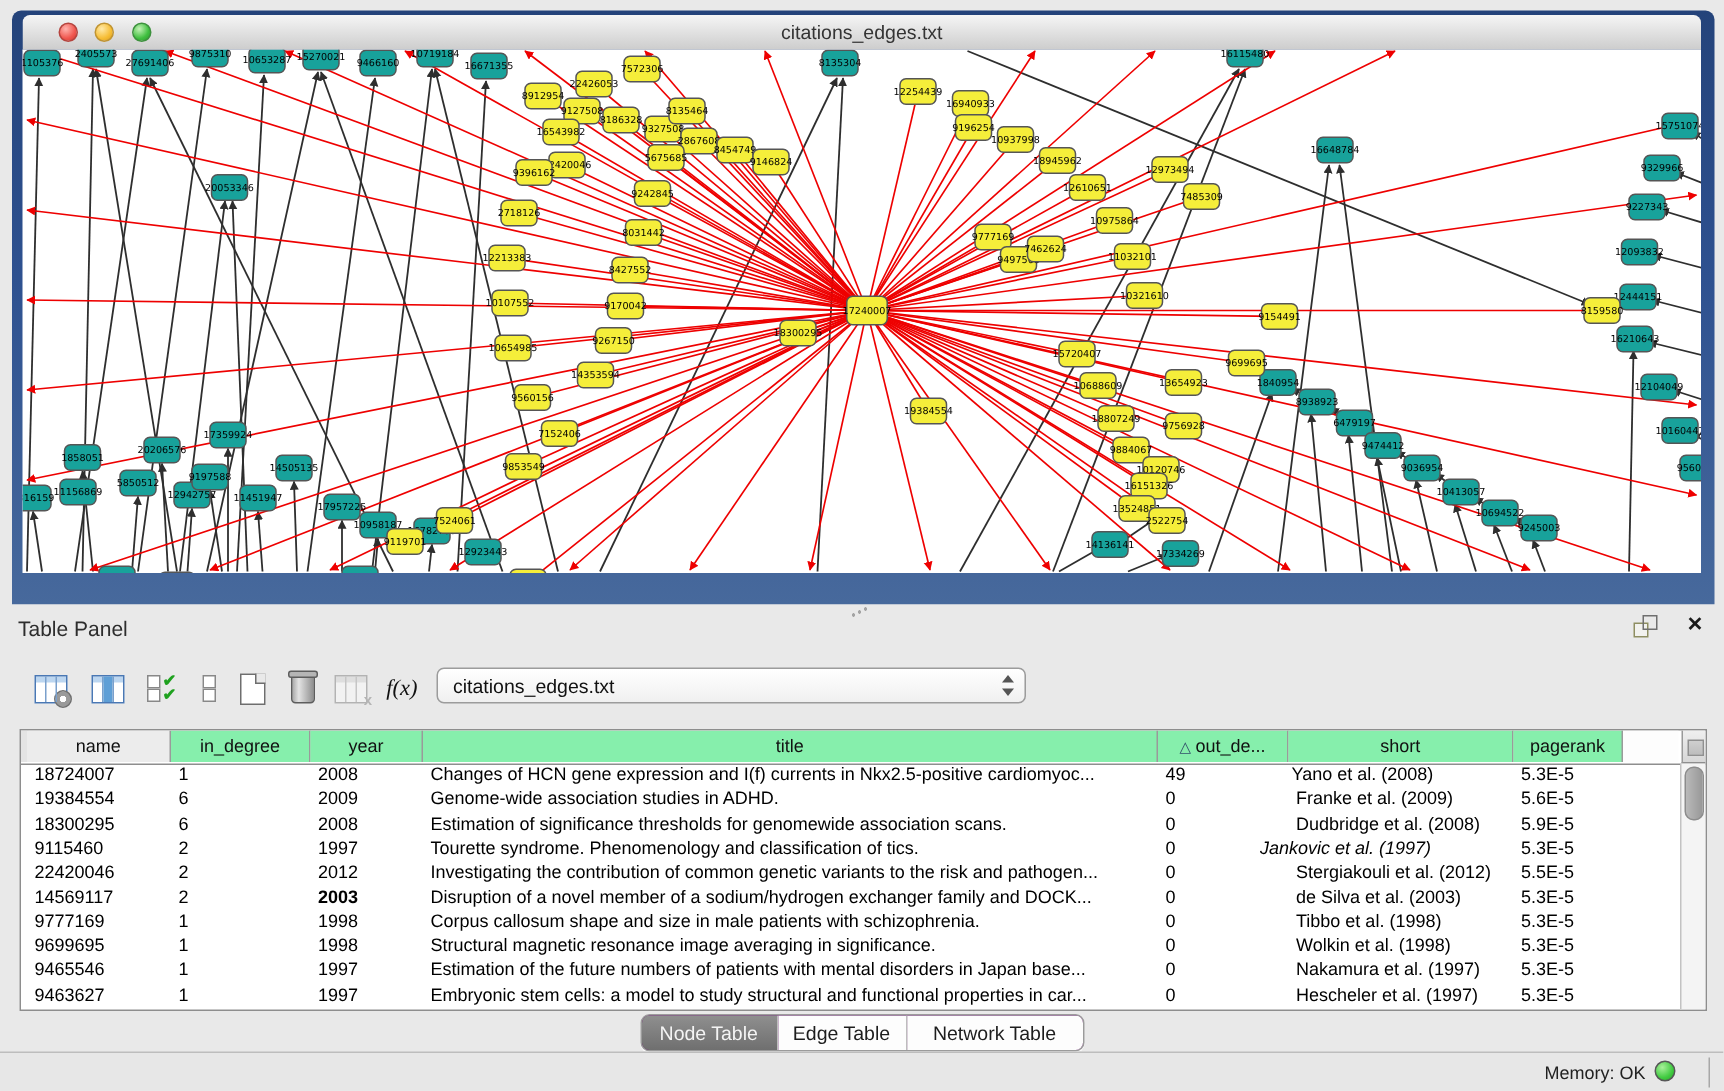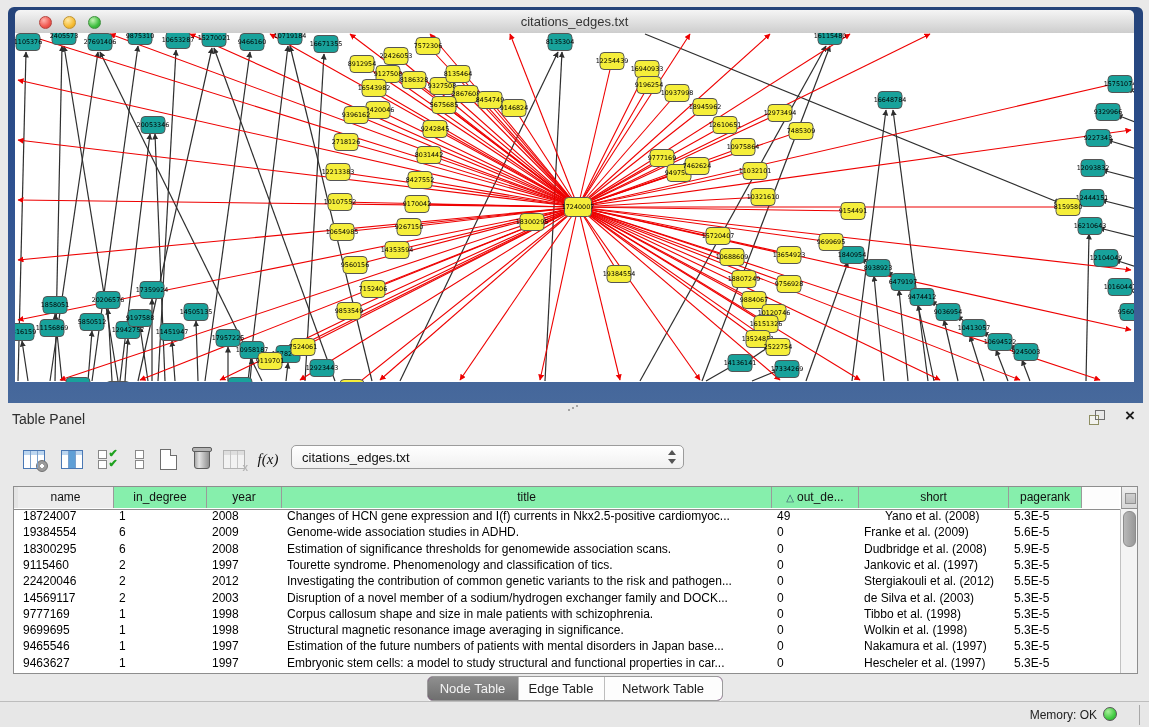--- a/index.html
+++ b/index.html
@@ -796,21 +796,21 @@
         <span class="th filler" style="left: 1068px; width: 37px;"></span>
       </div>
     <div class="corner-btn"></div>
     <div class="tbody" id="tbody">
         <div class="trow" style="top: 0px;">
           <span class="td" style="left: 0px; width: 96px;">18724007</span>
           <span class="td" style="left: 96px; width: 93px;">1</span>
           <span class="td" style="left: 189px; width: 75px;">2008</span>
           <span class="td" style="left: 264px; width: 490px;">Changes of HCN gene expression and I(f) currents in Nkx2.5-positive cardiomyoc...</span>
           <span class="td" style="left: 754px; width: 87px;">49</span>
-          <span class="td" style="left: 862px; width: 150px;">Yano et al. (2008)</span>
+          <span class="td" style="left: 838px; width: 150px;">Yano et al. (2008)</span>
           <span class="td" style="left: 991px; width: 73px;">5.3E-5</span>
         </div>
         <div class="trow" style="top: 16.3px;">
           <span class="td" style="left: 0px; width: 96px;">19384554</span>
           <span class="td" style="left: 96px; width: 93px;">6</span>
           <span class="td" style="left: 189px; width: 75px;">2009</span>
           <span class="td" style="left: 264px; width: 490px;">Genome-wide association studies in ADHD.</span>
           <span class="td" style="left: 754px; width: 87px;">0</span>
           <span class="td" style="left: 841px; width: 150px;">Franke et al. (2009)</span>
           <span class="td" style="left: 991px; width: 73px;">5.6E-5</span>
@@ -823,36 +823,36 @@
           <span class="td" style="left: 754px; width: 87px;">0</span>
           <span class="td" style="left: 841px; width: 150px;">Dudbridge et al. (2008)</span>
           <span class="td" style="left: 991px; width: 73px;">5.9E-5</span>
         </div>
         <div class="trow" style="top: 48.9px;">
           <span class="td" style="left: 0px; width: 96px;">9115460</span>
           <span class="td" style="left: 96px; width: 93px;">2</span>
           <span class="td" style="left: 189px; width: 75px;">1997</span>
           <span class="td" style="left: 264px; width: 490px;">Tourette syndrome. Phenomenology and classification of tics.</span>
           <span class="td" style="left: 754px; width: 87px;">0</span>
-          <span class="td" style="left: 841px; width: 150px;">Jankovic et al. (1997)</span>
+          <span class="td" style="left: 817px; width: 150px; font-style: italic;">Jankovic et al. (1997)</span>
           <span class="td" style="left: 991px; width: 73px;">5.3E-5</span>
         </div>
         <div class="trow" style="top: 65.2px;">
           <span class="td" style="left: 0px; width: 96px;">22420046</span>
           <span class="td" style="left: 96px; width: 93px;">2</span>
           <span class="td" style="left: 189px; width: 75px;">2012</span>
           <span class="td" style="left: 264px; width: 490px;">Investigating the contribution of common genetic variants to the risk and pathogen...</span>
           <span class="td" style="left: 754px; width: 87px;">0</span>
           <span class="td" style="left: 841px; width: 150px;">Stergiakouli et al. (2012)</span>
           <span class="td" style="left: 991px; width: 73px;">5.5E-5</span>
         </div>
         <div class="trow" style="top: 81.5px;">
           <span class="td" style="left: 0px; width: 96px;">14569117</span>
           <span class="td" style="left: 96px; width: 93px;">2</span>
-          <span class="td" style="left: 189px; width: 75px;">2003</span>
+          <span class="td" style="left: 189px; width: 75px; font-weight: bold;">2003</span>
           <span class="td" style="left: 264px; width: 490px;">Disruption of a novel member of a sodium/hydrogen exchanger family and DOCK...</span>
           <span class="td" style="left: 754px; width: 87px;">0</span>
           <span class="td" style="left: 841px; width: 150px;">de Silva et al. (2003)</span>
           <span class="td" style="left: 991px; width: 73px;">5.3E-5</span>
         </div>
         <div class="trow" style="top: 97.8px;">
           <span class="td" style="left: 0px; width: 96px;">9777169</span>
           <span class="td" style="left: 96px; width: 93px;">1</span>
           <span class="td" style="left: 189px; width: 75px;">1998</span>
           <span class="td" style="left: 264px; width: 490px;">Corpus callosum shape and size in male patients with schizophrenia.</span>

